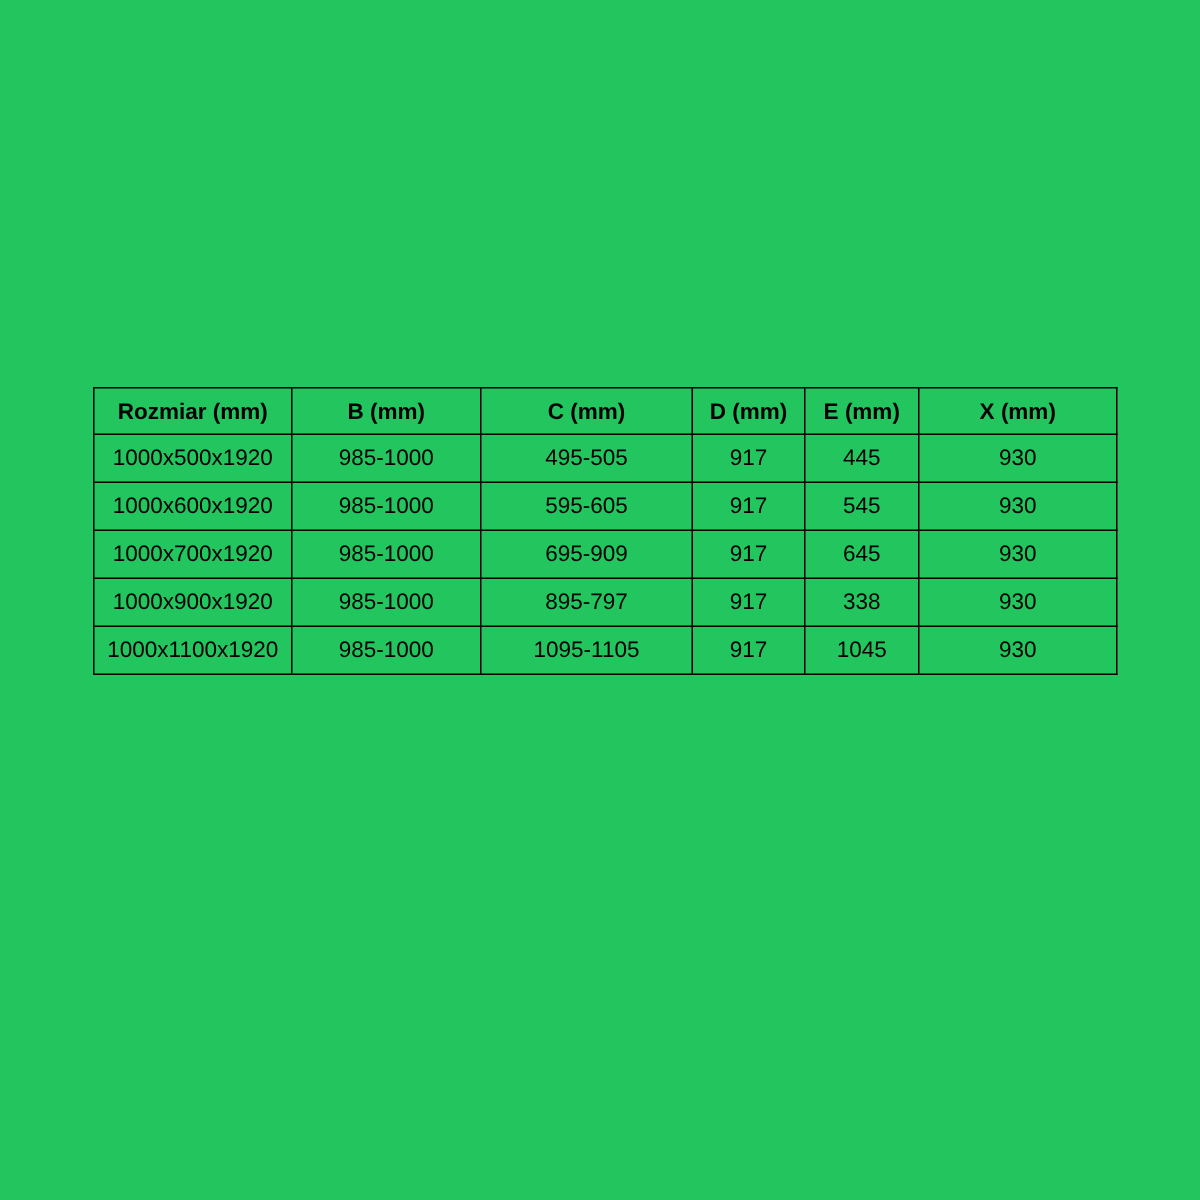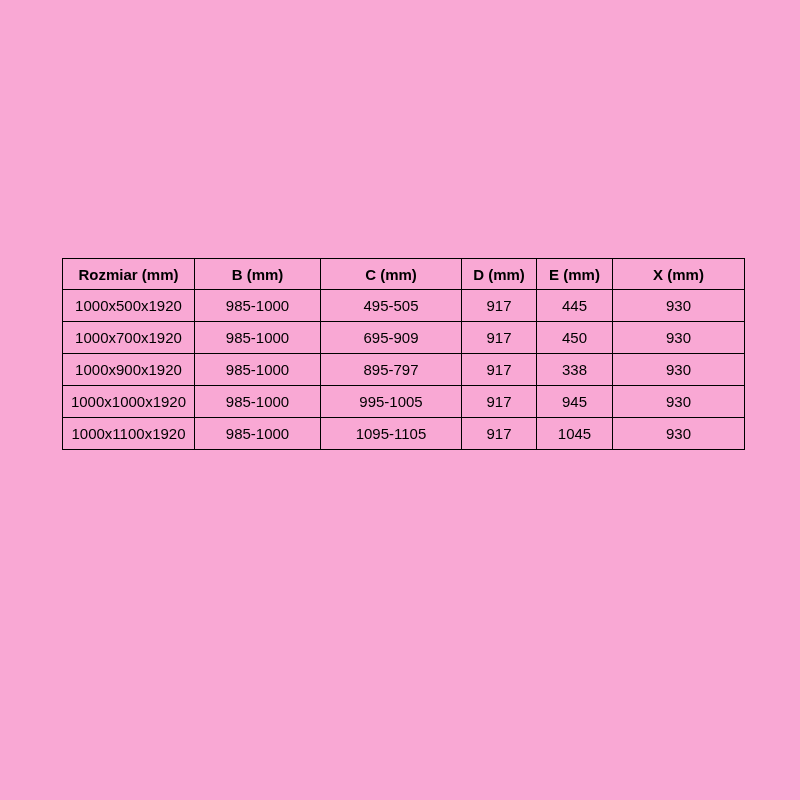--- a/index.html
+++ b/index.html
@@ -4,21 +4,21 @@
 <style>
   html, body {
     margin: 0;
     padding: 0;
     background: #ffffff;
   }
   .page {
     position: relative;
     width: 800px;
     height: 800px;
-    background: #f9a8d4;
+    background: #22c55e;
     overflow: hidden;
     font-family: "Liberation Sans", sans-serif;
   }
   table.spec-table {
     position: absolute;
     left: 62px;
     top: 258px;
     width: 676px;
     border-collapse: collapse;
     table-layout: fixed;
@@ -69,41 +69,41 @@
     <tbody>
         <tr>
           <td>1000x500x1920</td>
           <td>985-1000</td>
           <td>495-505</td>
           <td>917</td>
           <td>445</td>
           <td>930</td>
         </tr>
         <tr>
+          <td>1000x600x1920</td>
+          <td>985-1000</td>
+          <td>595-605</td>
+          <td>917</td>
+          <td>545</td>
+          <td>930</td>
+        </tr>
+        <tr>
           <td>1000x700x1920</td>
           <td>985-1000</td>
           <td>695-909</td>
           <td>917</td>
-          <td>450</td>
+          <td>645</td>
           <td>930</td>
         </tr>
         <tr>
           <td>1000x900x1920</td>
           <td>985-1000</td>
           <td>895-797</td>
           <td>917</td>
           <td>338</td>
-          <td>930</td>
-        </tr>
-        <tr>
-          <td>1000x1000x1920</td>
-          <td>985-1000</td>
-          <td>995-1005</td>
-          <td>917</td>
-          <td>945</td>
           <td>930</td>
         </tr>
         <tr>
           <td>1000x1100x1920</td>
           <td>985-1000</td>
           <td>1095-1105</td>
           <td>917</td>
           <td>1045</td>
           <td>930</td>
         </tr>

